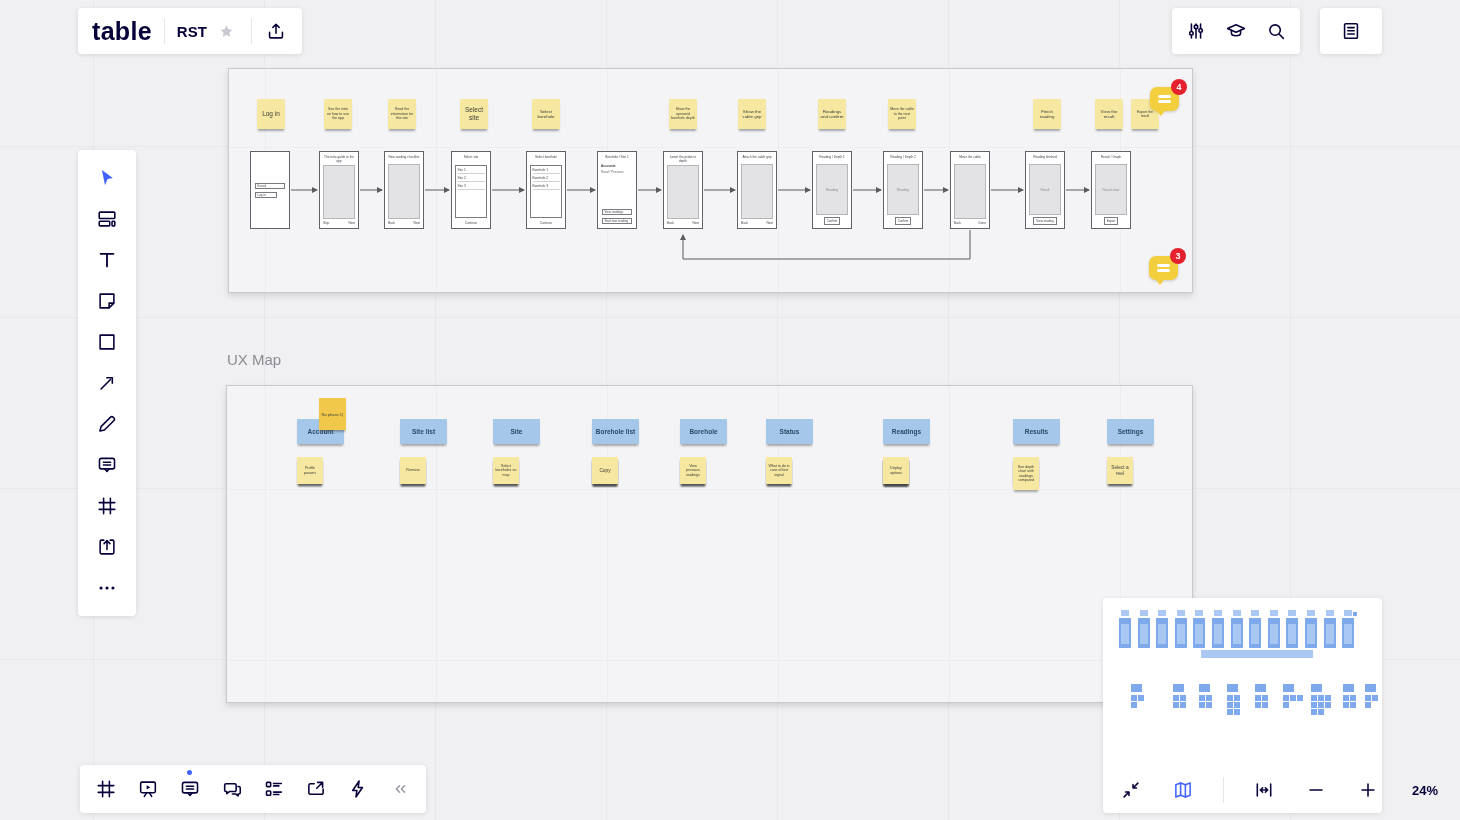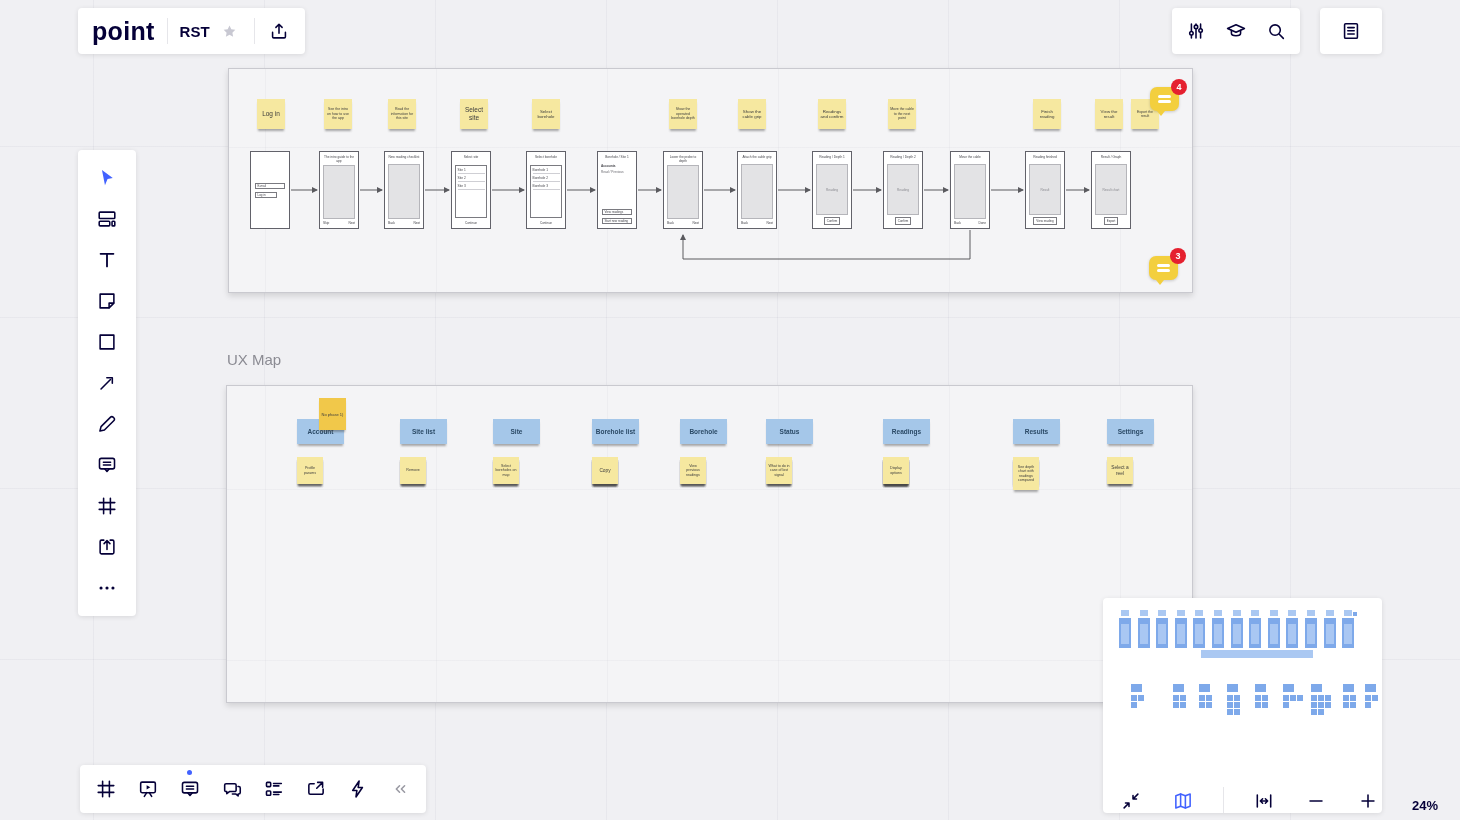--- a/index.html
+++ b/index.html
@@ -94,21 +94,21 @@
   .ux-note.tall{height:33px}
   .ux-extra{position:absolute;left:22px;top:-21px;width:27px;height:32px;background:#F1C84A;font-size:4px;z-index:2}
 
   
   .minimap{left:1103px;top:598px;width:279px;height:215px;display:flex;flex-direction:column}
   .thumb{position:relative;flex:1;overflow:hidden}
   .thumb div{position:absolute}
   .mm-cap{background:#aac8f2}
   .mm-body{background:#7ea9ea}
   .mm-inner{background:#a9c7f3}
-  .mm-controls{height:46px;display:flex;align-items:flex-end;gap:28px;padding:0 16px}
+  .mm-controls{height:46px;display:flex;align-items:center;gap:28px;padding:0 16px}
   .zoom-label{font-size:13px;font-weight:bold;color:#050038;margin-left:4px}
 </style>
 </head>
 <body>
 
 <div class="frame frame1" id="frame1">
     <div class="sticky flow-sticky fs-lg" style="left: 28px;">Log in</div>
     <div class="sticky flow-sticky fs-xs" style="left: 95px;">See the intro on how to use the app</div>
     <div class="sticky flow-sticky fs-xs" style="left: 159px;">Read the information for this site</div>
     <div class="sticky flow-sticky fs-lg" style="left: 231px;">Select site</div>
@@ -328,21 +328,21 @@
   <span class="bar"></span>
   <span class="badge">4</span>
 </div>
 <div class="comment" style="left:1149px;top:256px">
   <span class="bar"></span>
   <span class="bar"></span>
   <span class="badge">3</span>
 </div>
 
 <div class="panel topbar-left">
-  <span class="logo">point</span>
+  <span class="logo">table</span>
   <span class="vdiv"></span>
   <span class="board">RST</span>
   <span class="icon star">
       <svg width="17" height="17" viewBox="0 0 24 24" fill="#c8c8d2">
         <path d="M12 3.6l2.5 5.2 5.7.8-4.1 4 1 5.7L12 16.6l-5.1 2.7 1-5.7-4.1-4 5.7-.8Z"></path>
       </svg>
     </span>
   <span class="vdiv"></span>
   <span class="icon">
       <svg width="22" height="22" viewBox="0 0 24 24" fill="none" stroke="currentColor" stroke-width="1.7" stroke-linecap="round" stroke-linejoin="round">

